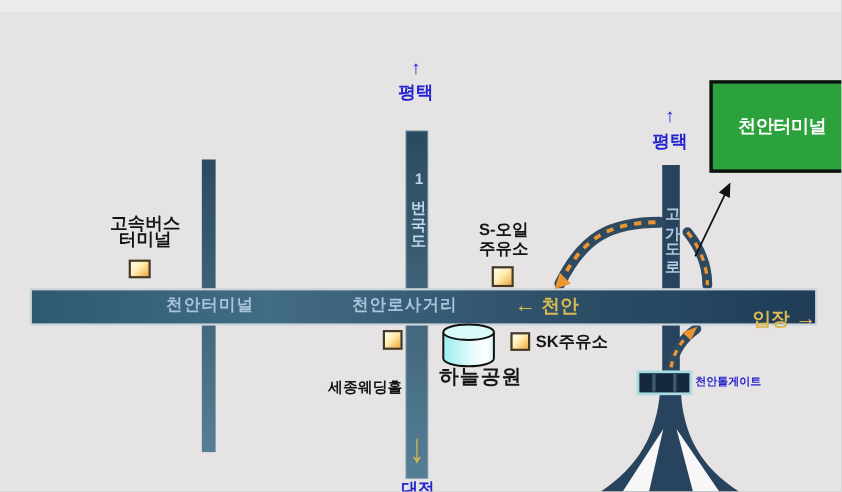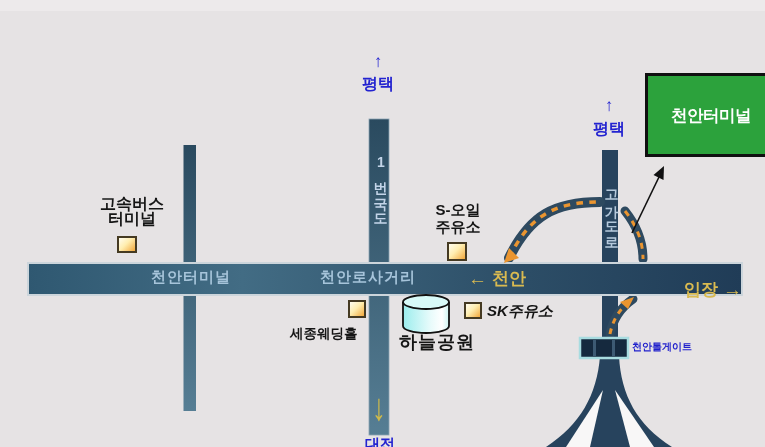--- a/index.html
+++ b/index.html
@@ -129,24 +129,24 @@
   </div>
   <div class="ybox" style="left:117px;top:236px;width:20px;height:17px;"></div>
 
   <div class="lbl blk two-line" style="left:424px;top:201px;width:68px;line-height:17px;font-size:15px;">
     <div>S-오일</div>
     <div>주유소</div>
   </div>
   <div class="ybox" style="left:447px;top:242px;width:20px;height:19px;"></div>
 
   <div class="ybox" style="left:348px;top:300px;width:18px;height:18px;"></div>
-  <div class="lbl blk" style="left:290px;top:325px;width:84px;text-align:left;font-size:13.5px;">세종웨딩홀</div>
+  <div class="lbl blk" style="left:290px;top:343px;width:84px;text-align:center;font-size:13.5px;">세종웨딩홀</div>
 
   <div class="ybox" style="left:464px;top:302px;width:18px;height:17px;"></div>
-  <div class="lbl blk" style="left:487px;top:302px;font-size:15px;line-height:17px;font-style:italic;">SK주유소</div>
+  <div class="lbl blk" style="left:487px;top:302px;font-size:15px;line-height:17px;">SK주유소</div>
 
   <div class="lbl blk" style="left:399px;top:333px;width:88px;font-size:18px;line-height:19.5px;letter-spacing:1px;">
     <div>하늘공원</div>
   </div>
 
   <div class="lbl tg-label" style="left:632px;top:340px;font-size:10px;">천안톨게이트</div>
 
   <div class="green-sign">
     <div>천안터미널</div>
   </div>

